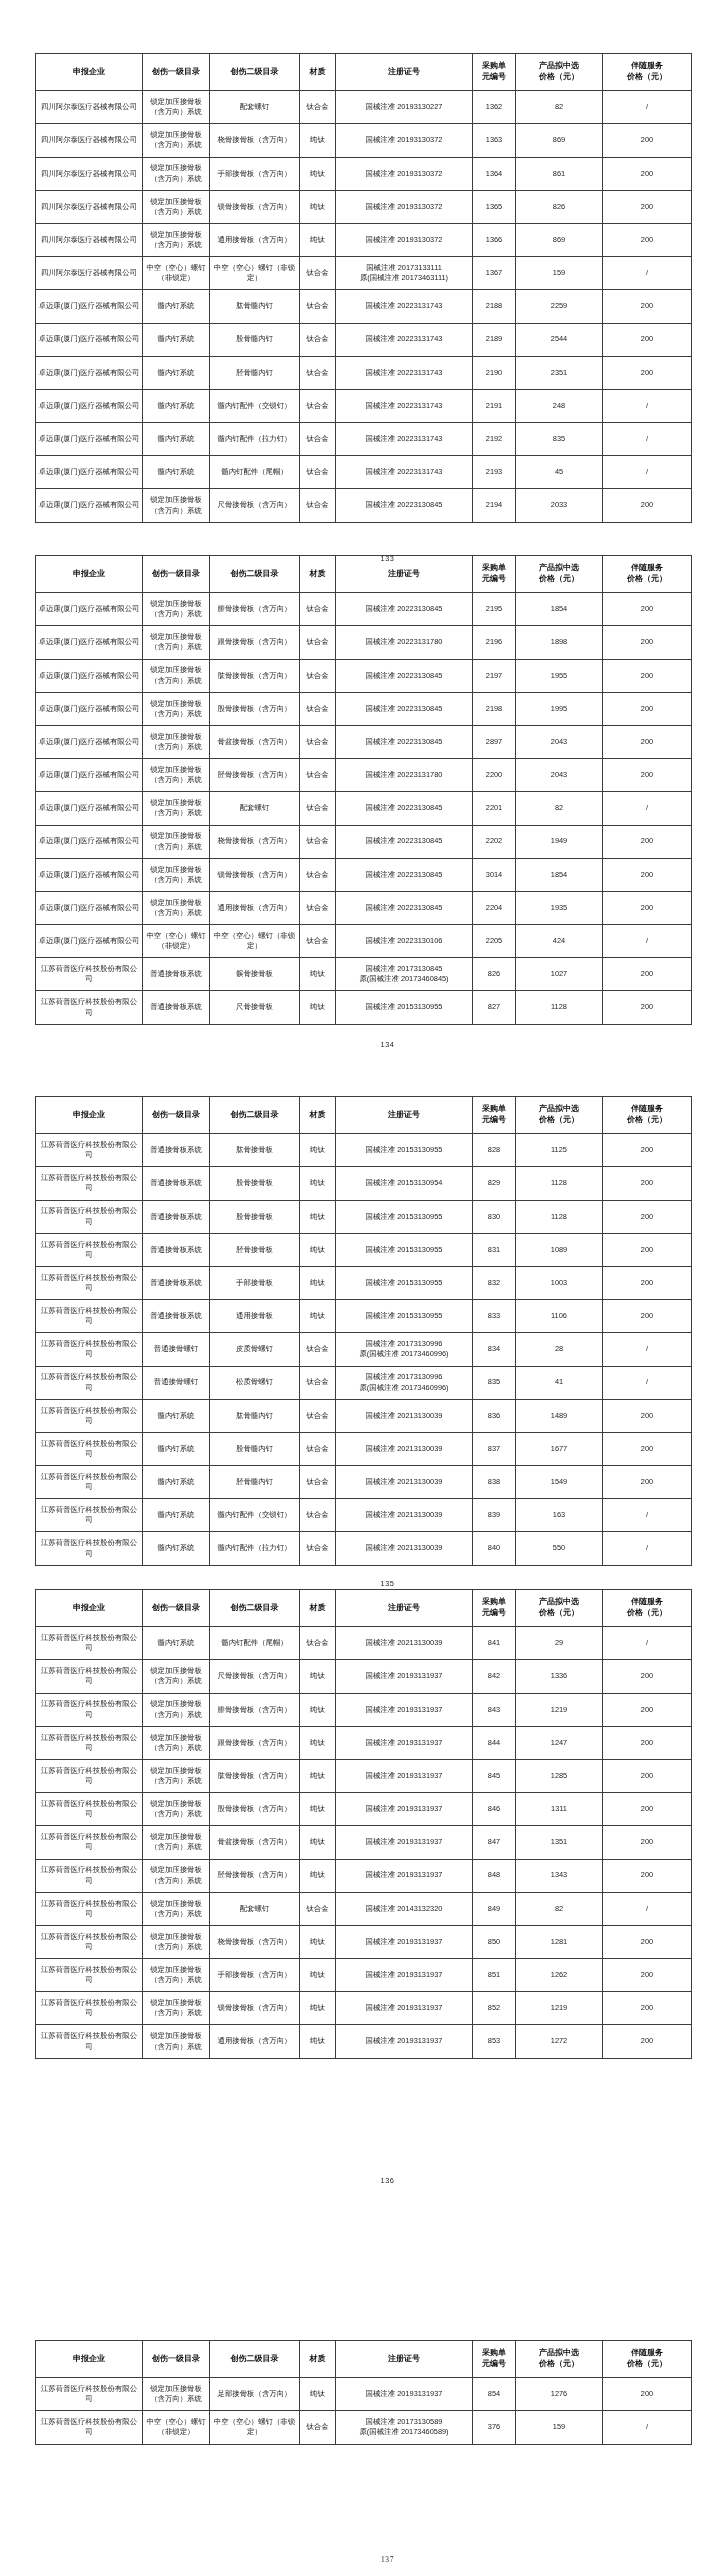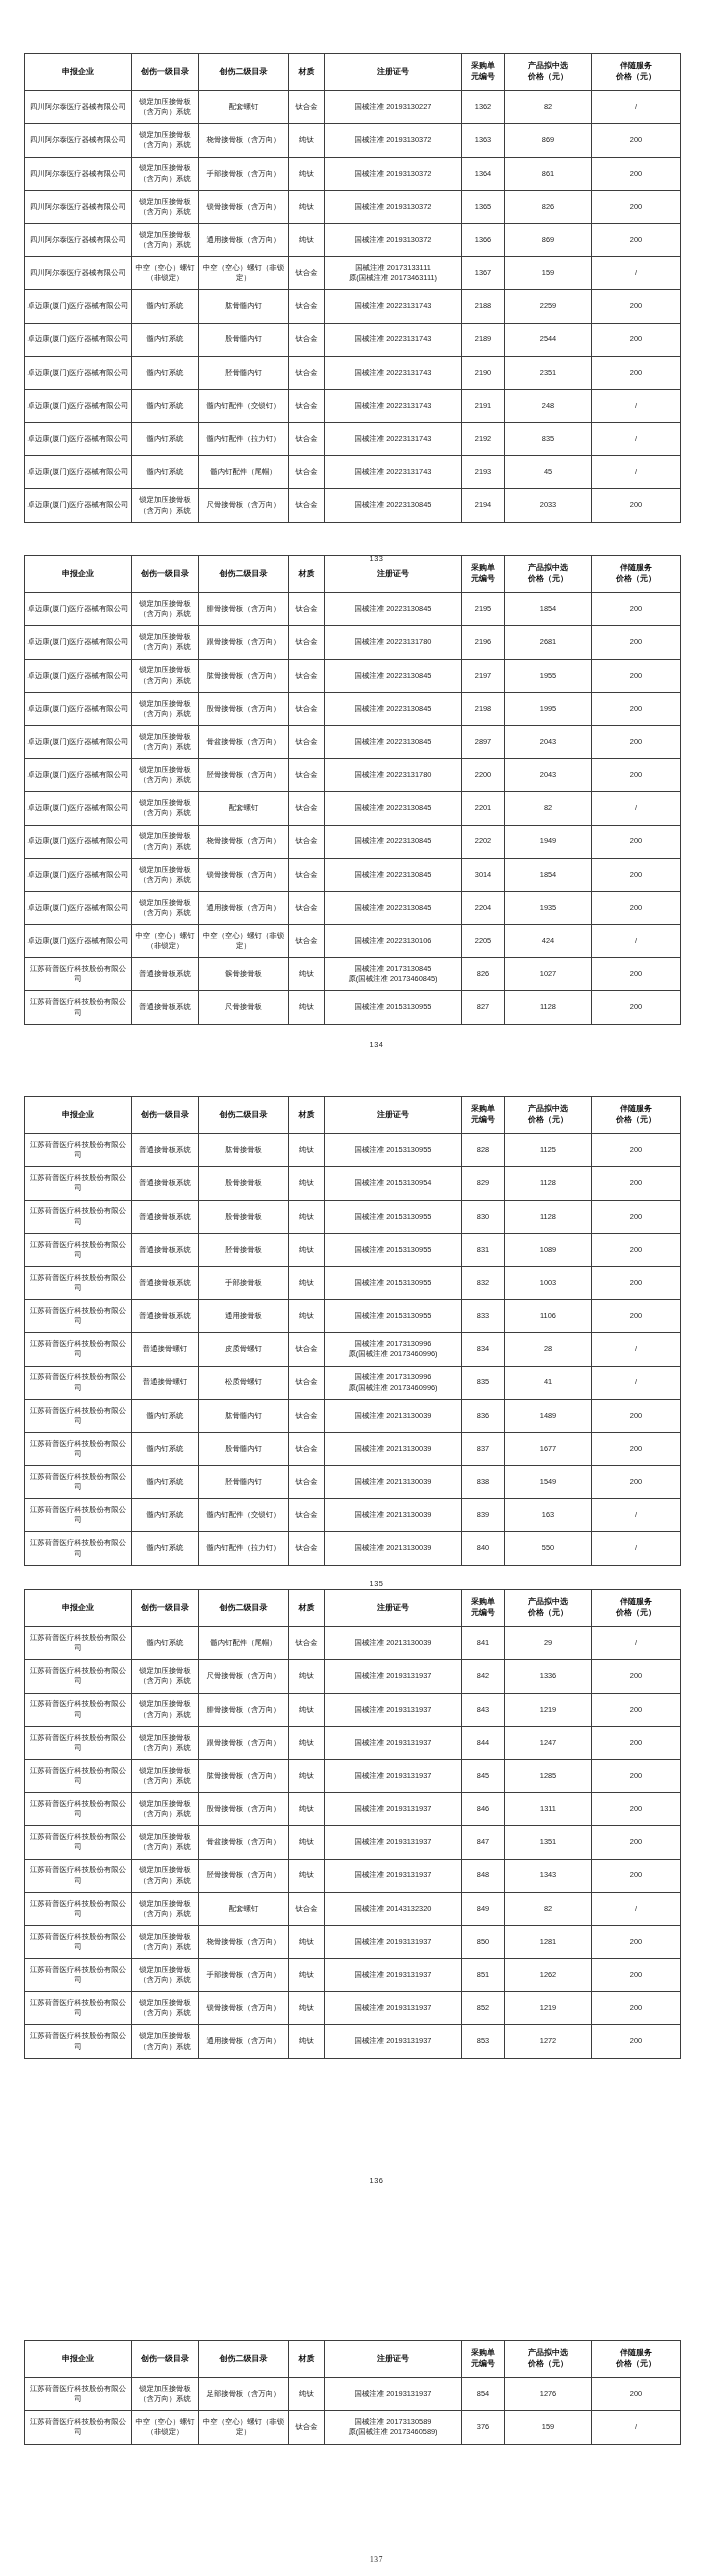--- a/index.html
+++ b/index.html
@@ -6,21 +6,21 @@
   body {
     width: 729px; height: 2576px;
     position: relative;
     background: #ffffff;
     overflow: hidden;
     font-family: "Liberation Sans", "DejaVu Sans", sans-serif;
     color: #1c1c1c;
   }
   .page-section {
     position: absolute;
-    left: 24px;
+    left: 35px;
     width: 657px;
   }
   .sec-0 { top: 53px; }
   .sec-1 { top: 555px; }
   .sec-2 { top: 1096px; }
   .sec-3 { top: 1589px; }
   .sec-4 { top: 2340px; }
   table.doc-table {
     border-collapse: collapse;
     table-layout: fixed;
@@ -274,21 +274,21 @@
             <td class="col-6">1854</td>
             <td class="col-7">200</td>
           </tr>
           <tr>
             <td class="col-0">卓迈康(厦门)医疗器械有限公司</td>
             <td class="col-1">锁定加压接骨板（含万向）系统</td>
             <td class="col-2">跟骨接骨板（含万向）</td>
             <td class="col-3">钛合金</td>
             <td class="col-4">国械注准 20223131780</td>
             <td class="col-5">2196</td>
-            <td class="col-6">2681</td>
+            <td class="col-6">1898</td>
             <td class="col-7">200</td>
           </tr>
           <tr>
             <td class="col-0">卓迈康(厦门)医疗器械有限公司</td>
             <td class="col-1">锁定加压接骨板（含万向）系统</td>
             <td class="col-2">肱骨接骨板（含万向）</td>
             <td class="col-3">钛合金</td>
             <td class="col-4">国械注准 20223130845</td>
             <td class="col-5">2197</td>
             <td class="col-6">1955</td>

